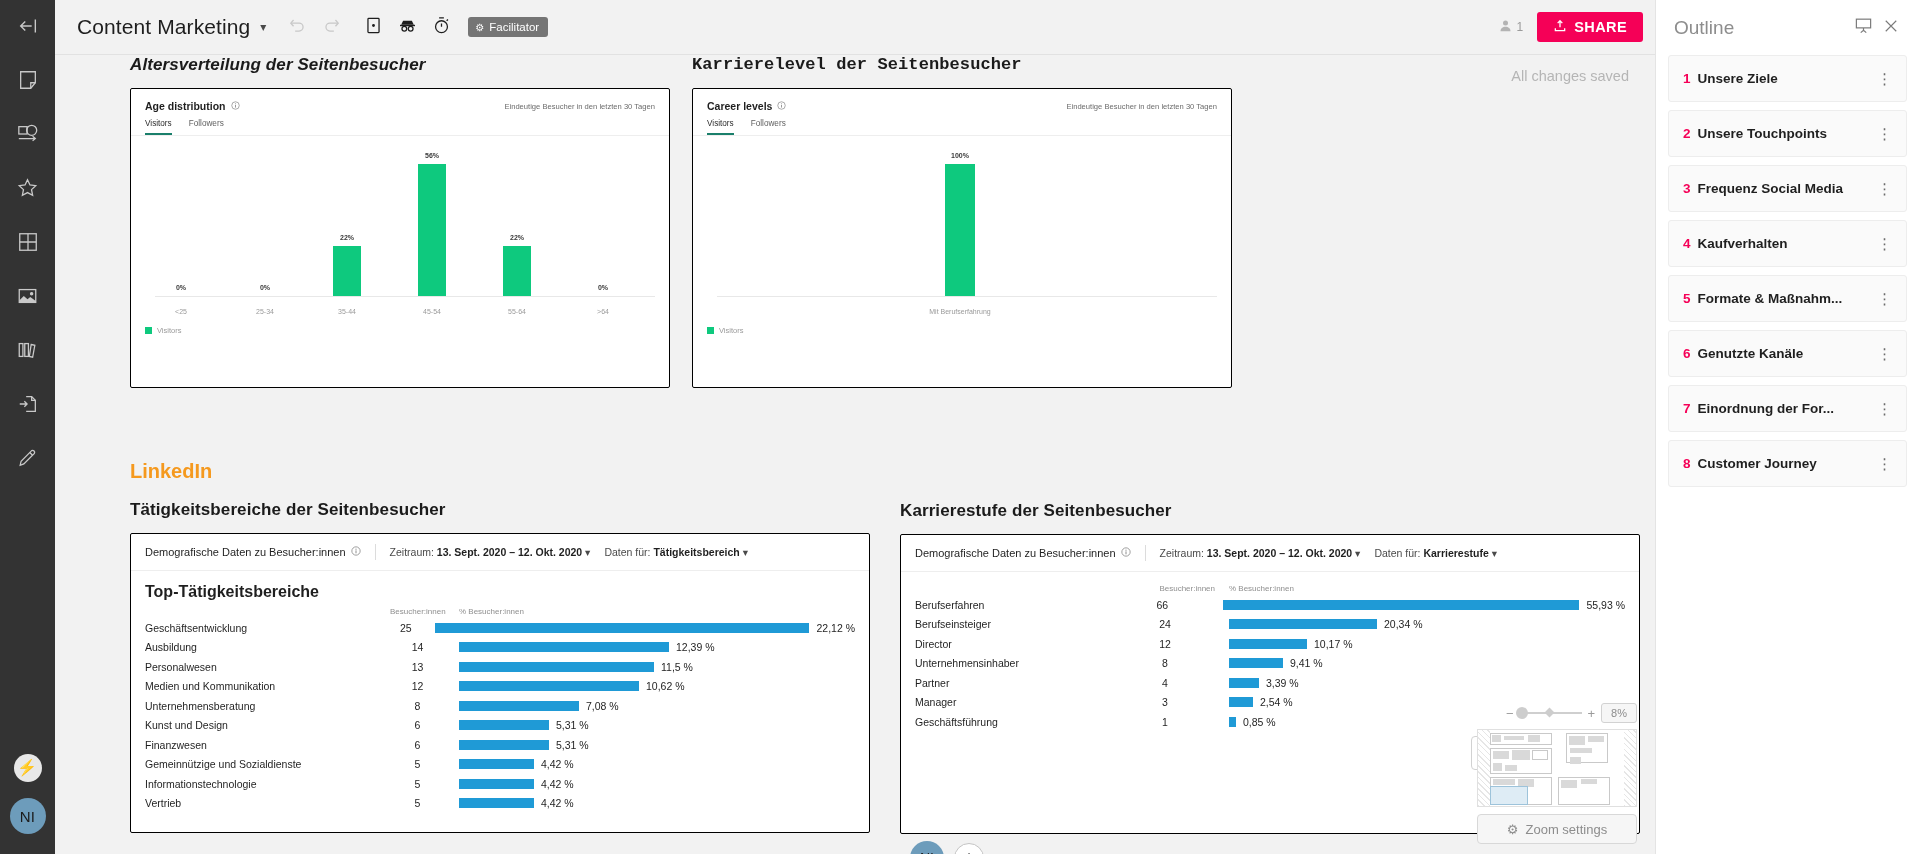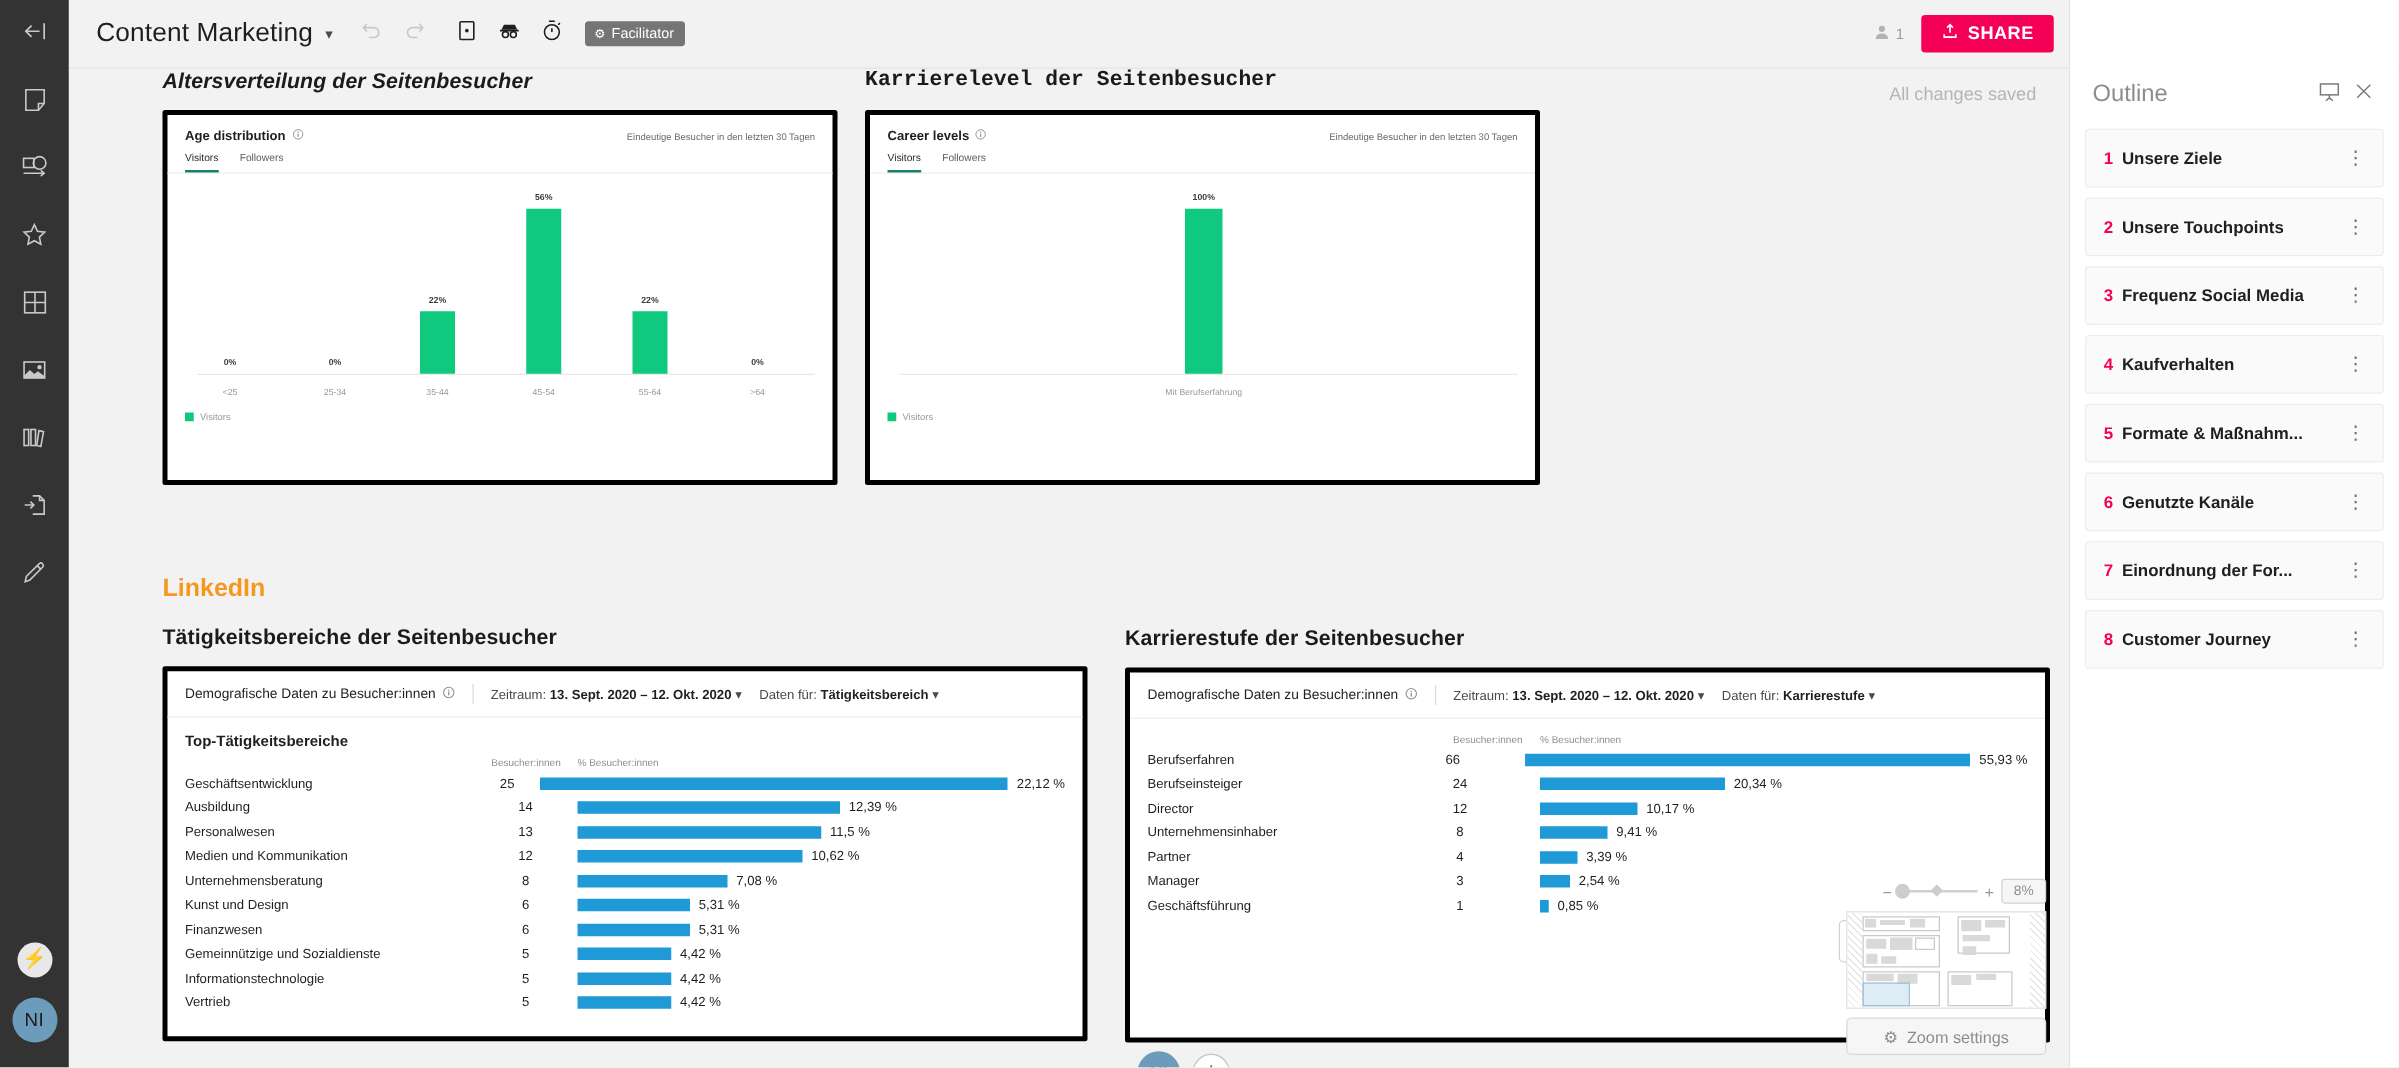--- a/index.html
+++ b/index.html
@@ -72,21 +72,21 @@
     position: absolute; left: 55px; top: 55px; right: 264px; bottom: 0;
     background: #f2f2f2; overflow: hidden;
   }
   .saved-note {
     position: absolute; right: 26px; top: 13px; color: #b5b5b5; font-size: 14.5px;
   }
   .slide-title {
     font-size: 17px; font-weight: 700; color: #1b1b1b; letter-spacing: .1px;
   }
   .card {
-    background:#fff; border:4px solid #000000; border-radius: 2px;
+    background:#fff; border:1px solid #000000; border-radius: 2px;
   }
 
   
   .li-head {
     display:flex; align-items:center; justify-content:space-between;
     padding: 11px 14px 0 14px;
   }
   .li-head .t { font-size: 10.5px; font-weight: 700; color:#1f1f1f; display:flex; align-items:center; gap:5px;}
   .li-head .r { font-size: 7.6px; color:#6b6b6b; }
   .li-tabs { display:flex; gap: 17px; padding: 7px 14px 0 14px; }
@@ -101,21 +101,21 @@
   .legend { display:flex; align-items:center; gap:5px; font-size: 7.5px; color:#9a9a9a; padding-left: 14px;}
   .legend .sw { width: 7px; height: 7px; background: #0ec97e; display:inline-block;}
 
   
   .dm-head { display:flex; align-items:center; padding: 10px 14px; border-bottom:1px solid #eeeeee; }
   .dm-head .lbl { font-size: 11px; color:#1f1f1f; display:flex; align-items:center; gap:5px;}
   .dm-head .divider { width:1px; height: 16px; background:#dcdcdc; margin: 0 14px; }
   .dm-head .sel { font-size: 10.5px; color:#4a4a4a; margin-right: 14px;}
   .dm-head .sel b { color:#1f1f1f; font-weight:700; }
   .dm-body { padding: 12px 14px 10px 14px; }
-  .dm-sub { font-size: 12px; font-weight:700; color:#1f1f1f; margin-bottom: 6px;}
+  .dm-sub { font-size: 16px; font-weight:700; color:#1f1f1f; margin-bottom: 6px;}
   .dm-colhead { display:flex; font-size: 8px; color:#8f8f8f; margin-bottom: 2px; }
   .dm-row { display:flex; align-items:center; height: 19.5px; font-size: 10.5px; color:#1f1f1f; }
   .dm-row .name { flex: 0 0 auto; }
   .dm-row .cnt { text-align:center; }
   .dm-row .barwrap { flex: 1 1 auto; display:flex; align-items:center; gap:7px; }
   .dm-row .hbar { height: 10px; background:#1f9ad6; }
   .dm-row .pct { font-size: 10.5px; color:#1f1f1f; white-space:nowrap; }
 
   
   .collab { position:absolute; display:flex; align-items:center; gap: 10px; }
@@ -155,21 +155,21 @@
     width: 160px; height: 30px; border:1px solid #d8d8d8; background:#f6f6f6; border-radius:4px;
     display:flex; align-items:center; justify-content:center; gap:7px; color:#8d8d8d; font-size: 13px;
     cursor:pointer;
   }
 
   
   #outline {
     position:absolute; right:0; top:0; width: 264px; height: 854px; background:#fff;
     border-left: 1px solid #e4e4e4; z-index: 38;
   }
-  #outline .oh { height: 55px; display:flex; align-items:center; padding: 0 14px 0 18px; margin-top: 48px; }
+  #outline .oh { height: 55px; display:flex; align-items:center; padding: 0 14px 0 18px; }
   #outline .oh .title { font-size: 19px; color:#8d8d8d; flex:1 1 auto; }
   #outline .oh .ic { width:28px;height:28px;display:flex;align-items:center;justify-content:center;cursor:pointer;}
   #outline .oh .ic svg { stroke:#7a7a7a; fill:none; stroke-width:1.5; }
   .ol-item {
     margin: 0 12px 8px 12px; background:#fafafa; border:1px solid #ededed; border-radius:3px;
     height: 47px; display:flex; align-items:center; padding: 0 8px 0 14px; cursor:pointer;
   }
   .ol-item .num { color:#f50057; font-weight:700; font-size: 13.5px; margin-right: 7px; }
   .ol-item .lbl { color:#1f1f1f; font-weight:700; font-size: 13.5px; flex:1 1 auto;
                   white-space:nowrap; overflow:hidden; text-overflow:ellipsis; }

